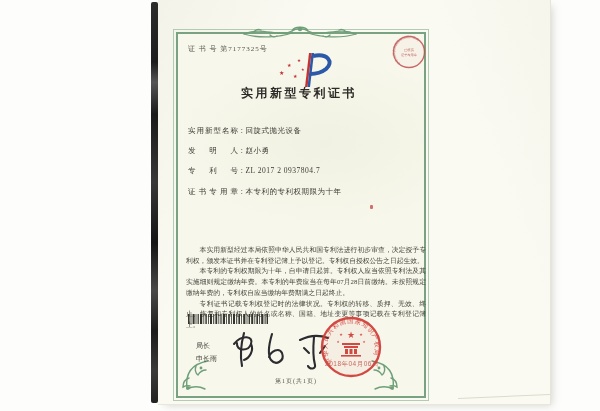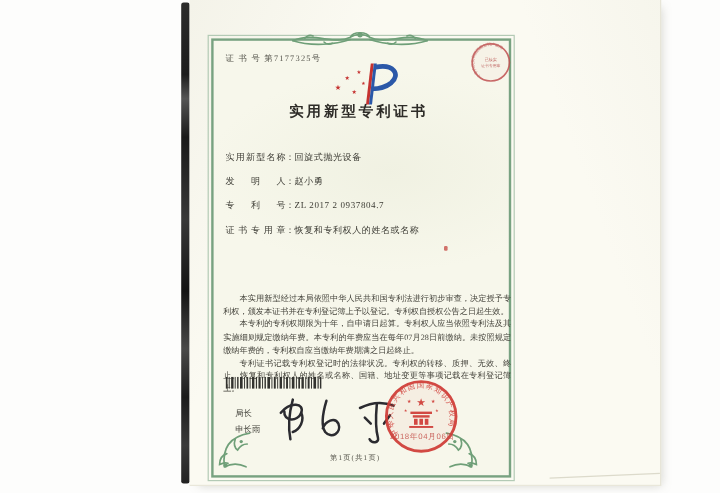--- a/index.html
+++ b/index.html
@@ -155,21 +155,21 @@
       <div class="field-row">
         <span class="flabel">实用新型名称</span><span class="fcolon">：</span><span class="fvalue">回旋式抛光设备</span>
       </div>
       <div class="field-row">
         <span class="flabel">发明人</span><span class="fcolon">：</span><span class="fvalue">赵小勇</span>
       </div>
       <div class="field-row">
         <span class="flabel">专利号</span><span class="fcolon">：</span><span class="fvalue">ZL 2017 2 0937804.7</span>
       </div>
       <div class="field-row">
-        <span class="flabel">证书专用章</span><span class="fcolon">：</span><span class="fvalue">恢复和专利权人的姓名或名称</span>
+        <span class="flabel">证书专用章</span><span class="fcolon">：</span><span class="fvalue">本专利的专利权期限为十年</span>
       </div>
     </div>
 
     <div class="paras">
       <p>本实用新型经过本局依照中华人民共和国专利法进行初步审查，决定授予专利权，颁发本证书并在专利登记簿上予以登记。专利权自授权公告之日起生效。</p>
       <p>本专利的专利权期限为十年，自申请日起算。专利权人应当依照专利法及其实施细则规定缴纳年费。本专利的年费应当在每年07月28日前缴纳。未按照规定缴纳年费的，专利权自应当缴纳年费期满之日起终止。</p>
       <p>专利证书记载专利权登记时的法律状况。专利权的转移、质押、无效、终止、恢复和专利权人的姓名或名称、国籍、地址变更等事项记载在专利登记簿上。</p>
     </div>
 
     <svg class="barcode" viewBox="0 0 80 10" preserveAspectRatio="none">

